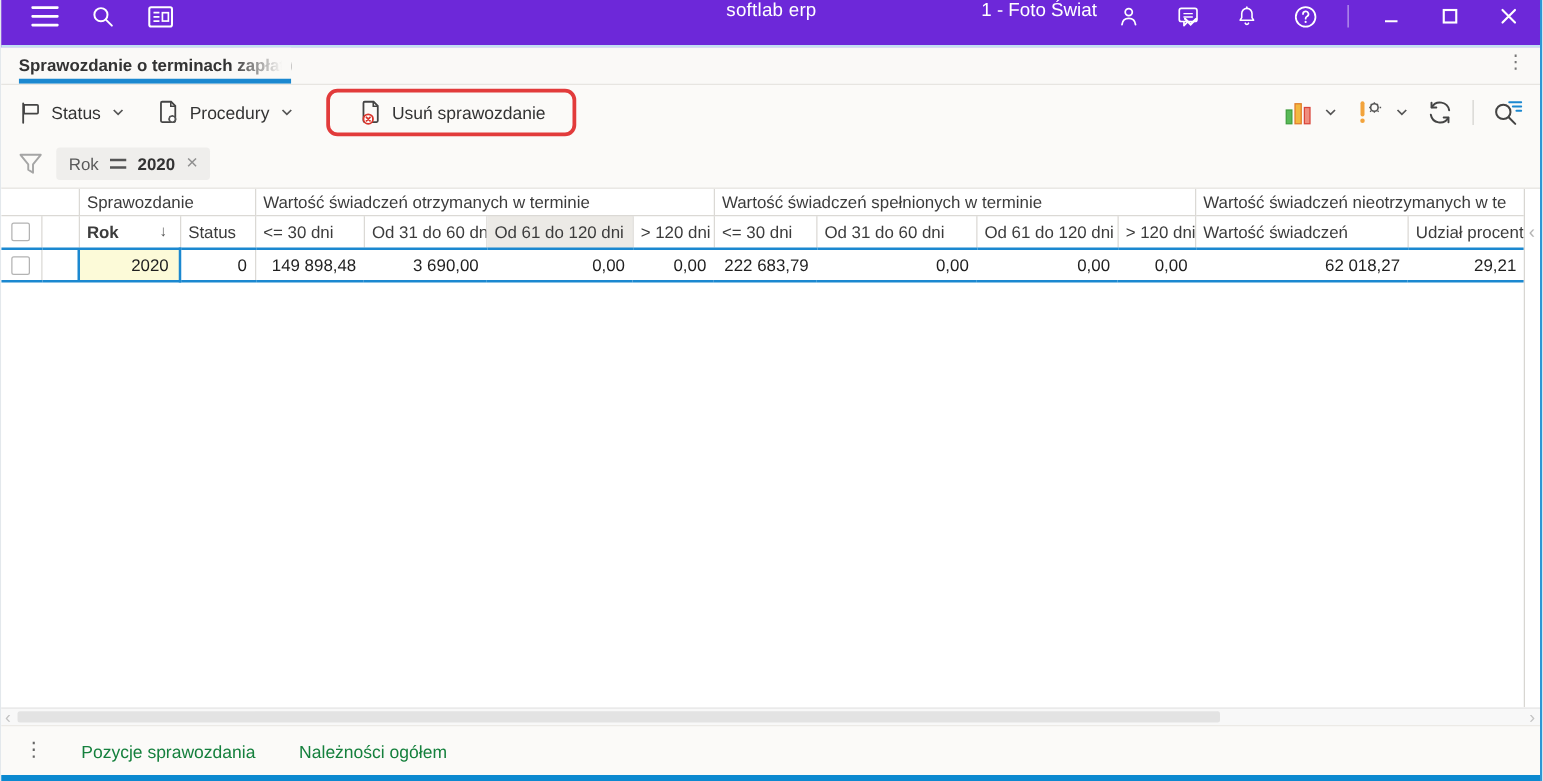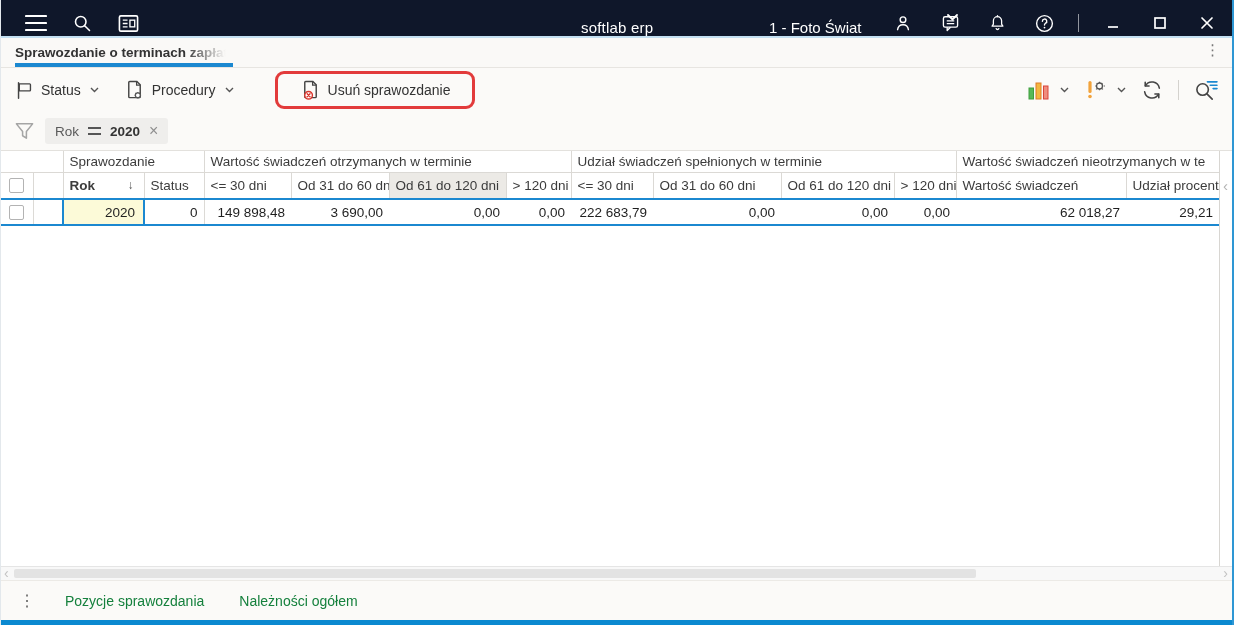--- a/index.html
+++ b/index.html
@@ -2,47 +2,47 @@
 <html><head>
 <meta charset="utf-8">
 <style>
   * { box-sizing: border-box; margin: 0; padding: 0; }
   html,body { width:1234px; height:625px; overflow:hidden; }
   body { font-family:"Liberation Sans", sans-serif; background:#fff; }
   .window { width:1234px; height:625px; display:flex; flex-direction:column;
             border-left:1px solid #e3e8ec; border-right:2px solid #2e97d4; background:#fff; }
 
   
-  .titlebar { height:38px; background:#0f172a; border-bottom:2px solid #c3e0f2;
-              display:flex; align-items:flex-end; position:relative; color:#fff; flex:0 0 auto; }
+  .titlebar { height:38px; background:#6d28d9; border-bottom:2px solid #c3e0f2;
+              display:flex; align-items:flex-start; position:relative; color:#fff; flex:0 0 auto; }
   .tb-left { display:flex; align-items:center; padding-left:22px; gap:20px; }
   .tb-icon { display:flex; align-items:center; justify-content:center; width:26px; height:26px; cursor:pointer; }
   .app-title { position:absolute; left:580px; font-size:15px; letter-spacing:.2px; }
-  .company { position:absolute; left:768px; display:flex; align-items:center; font-size:15px; }
+  .company { position:absolute; left:784px; display:flex; align-items:center; font-size:15px; }
   .company-chevron { position:absolute; left:946px; top:14px; }
   .tb-right { position:absolute; right:12px; display:flex; align-items:center; gap:21px; }
   .tb-sep { width:1px; height:18px; background:rgba(255,255,255,.55); }
 
   
   .tabbar { height:30px; background:#faf9f7; border-bottom:1px solid #e7e5e1;
             display:flex; align-items:center; position:relative; flex:0 0 auto; }
   .doc-tab { margin-left:14px; width:218px; height:100%; position:relative;
              display:flex; align-items:center; overflow:hidden; cursor:pointer; }
   .doc-tab-label { font-size:13.5px; font-weight:bold; color:#333; white-space:nowrap; }
   .doc-tab .fade { position:absolute; right:0; top:0; bottom:4px; width:48px;
                    background:linear-gradient(to right, rgba(250,249,247,0), #faf9f7 85%); }
   .doc-tab .underline { position:absolute; left:0; bottom:0; width:218px; height:4px; background:#1b88d0; }
   .tab-overflow { position:absolute; right:12px; top:4px; color:#777; font-size:15px; cursor:pointer; line-height:1; }
 
   
   .toolbar { height:44px; background:#fbfaf8; display:flex; align-items:center; padding-left:13px; flex:0 0 auto; }
   .tbtn { display:flex; align-items:center; gap:7px; font-size:14px; color:#333; cursor:pointer; white-space:nowrap; }
   .mr { margin-right:25px; }
   .chev { display:flex; align-items:center; margin-left:2px; }
-  .annotation { border:3px solid #e23b3b; border-radius:9px; padding:5px 22px; margin-left:16px; display:flex; align-items:center; }
+  .annotation { border:3px solid #e23b3b; border-radius:9px; padding:5px 22px; margin-left:2px; display:flex; align-items:center; }
   .toolbar-right { margin-left:auto; display:flex; align-items:center; gap:13px; padding-right:14px; }
   .tr-sep { width:1px; height:20px; background:#d4d2ce; }
 
   
   .filterbar { height:38px; background:#fbfaf8; display:flex; align-items:center; padding-left:13px; flex:0 0 auto; }
   .chip { margin-left:10px; background:#efeeec; border-radius:3px; height:26px;
           display:flex; align-items:center; padding:0 10px; gap:9px; font-size:13.5px; color:#5a5a5a; cursor:pointer; }
   .chip .val { color:#333; font-weight:bold; }
   .eq-icon { width:13px; height:8px; border-top:2px solid #555; border-bottom:2px solid #555; }
   .chip-close { color:#8f8f8f; font-size:16px; line-height:1; cursor:pointer; }
@@ -315,21 +315,21 @@
             <col style="width:113px">
             <col style="width:62px">
           <col style="width:170px">
             <col style="width:93px">
         </colgroup>
         <tbody>
             <tr class="grp">
           <td colspan="2"></td>
           <td colspan="2">Sprawozdanie</td>
           <td colspan="4">Wartość świadczeń otrzymanych w terminie</td>
-          <td colspan="4">Udział świadczeń spełnionych w terminie</td>
+          <td colspan="4">Wartość świadczeń spełnionych w terminie</td>
           <td colspan="2" class="last">Wartość świadczeń nieotrzymanych w te</td>
         </tr>
         <tr class="cols">
           <th class="cb"><span class="checkbox"></span></th>
           <th></th>
           <th>
             <div class="rok-flex">
                   <b>Rok</b>
                   <span class="sort-arrow">↓</span>
                 </div>

